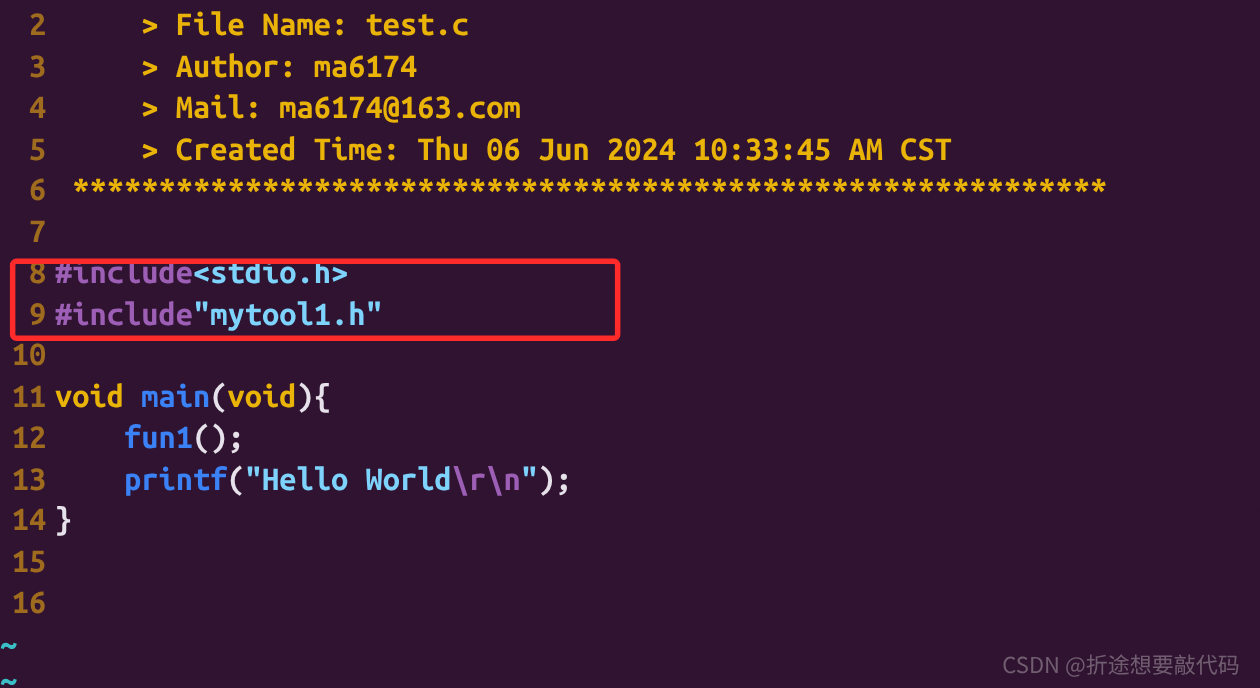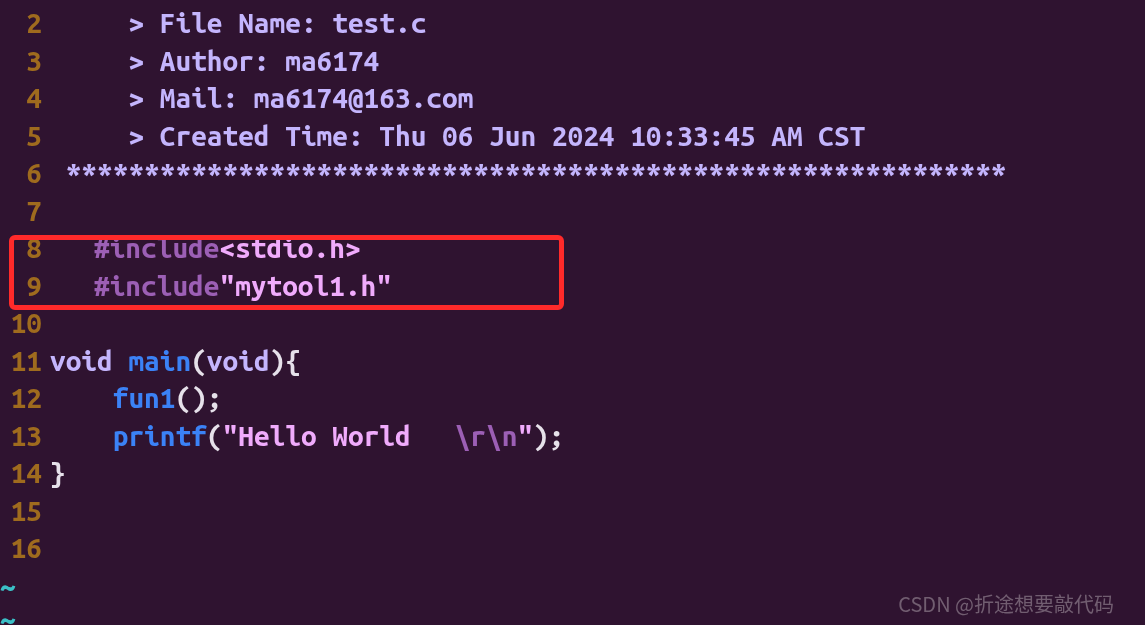--- a/index.html
+++ b/index.html
@@ -19,44 +19,44 @@
     .ln {
       display: inline-block;
       width: 50px;
       text-align: right;
       color: #9f6b1e;
       font-weight: 600;
       padding-right: 8px;
       flex-shrink: 0;
     }
     .code { flex: 1; color: #3bbfc6; font-weight: 600; }
-    .c-teal { color: #c4b5fd; }
-    .c-purple { color: #9c5fb5; margin-left: 44px; }
+    .c-teal { color: #eab308; }
+    .c-purple { color: #9c5fb5; }
     .c-white { color: #3b82f6; }
     .c-paren { color: #e6e1ea; }
-    .c-red { color: #f0abfc; }
+    .c-red { color: #7dd3fc; }
     .highlight-box {
       position: absolute;
       left: 9px;
       top: 235px;
       width: 555px;
       height: 75px;
       border: 5px solid #ff2a2a;
       border-radius: 6px;
       pointer-events: none;
     }
     .tilde {
       color: #3bbfc6;
       font-weight: 600;
       padding-left: 0px;
       height: 33px;
     }
     .watermark {
       position: absolute;
-      right: 31px;
+      right: 18px;
       bottom: 8px;
       color: #a89ba6;
       opacity: 0.55;
       font-family: "Noto Sans CJK SC", sans-serif;
       font-size: 20px;
       font-weight: 400;
     }
   </style>
 </head>
 <body>

